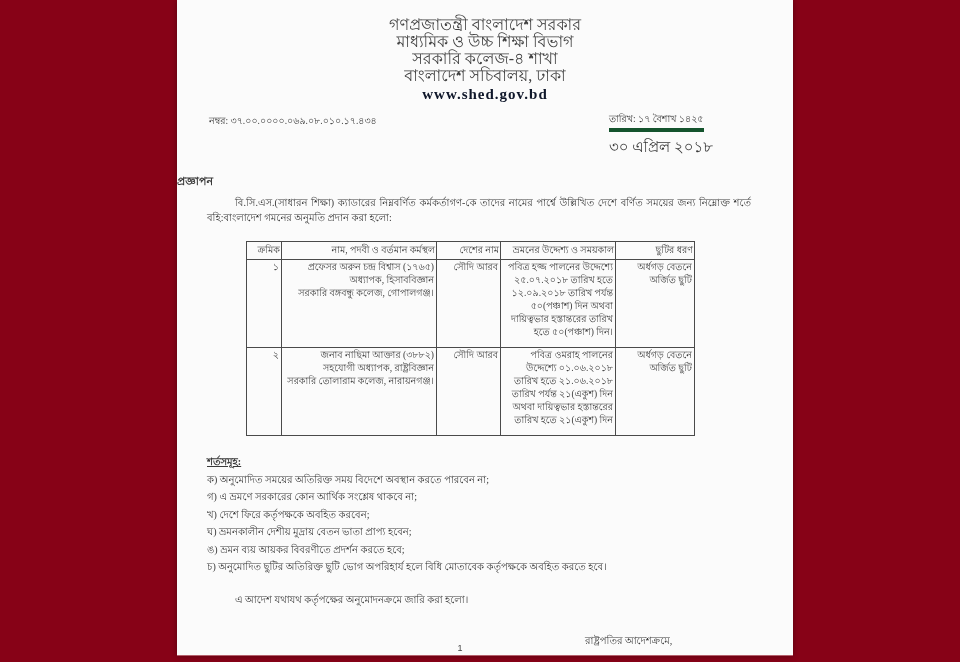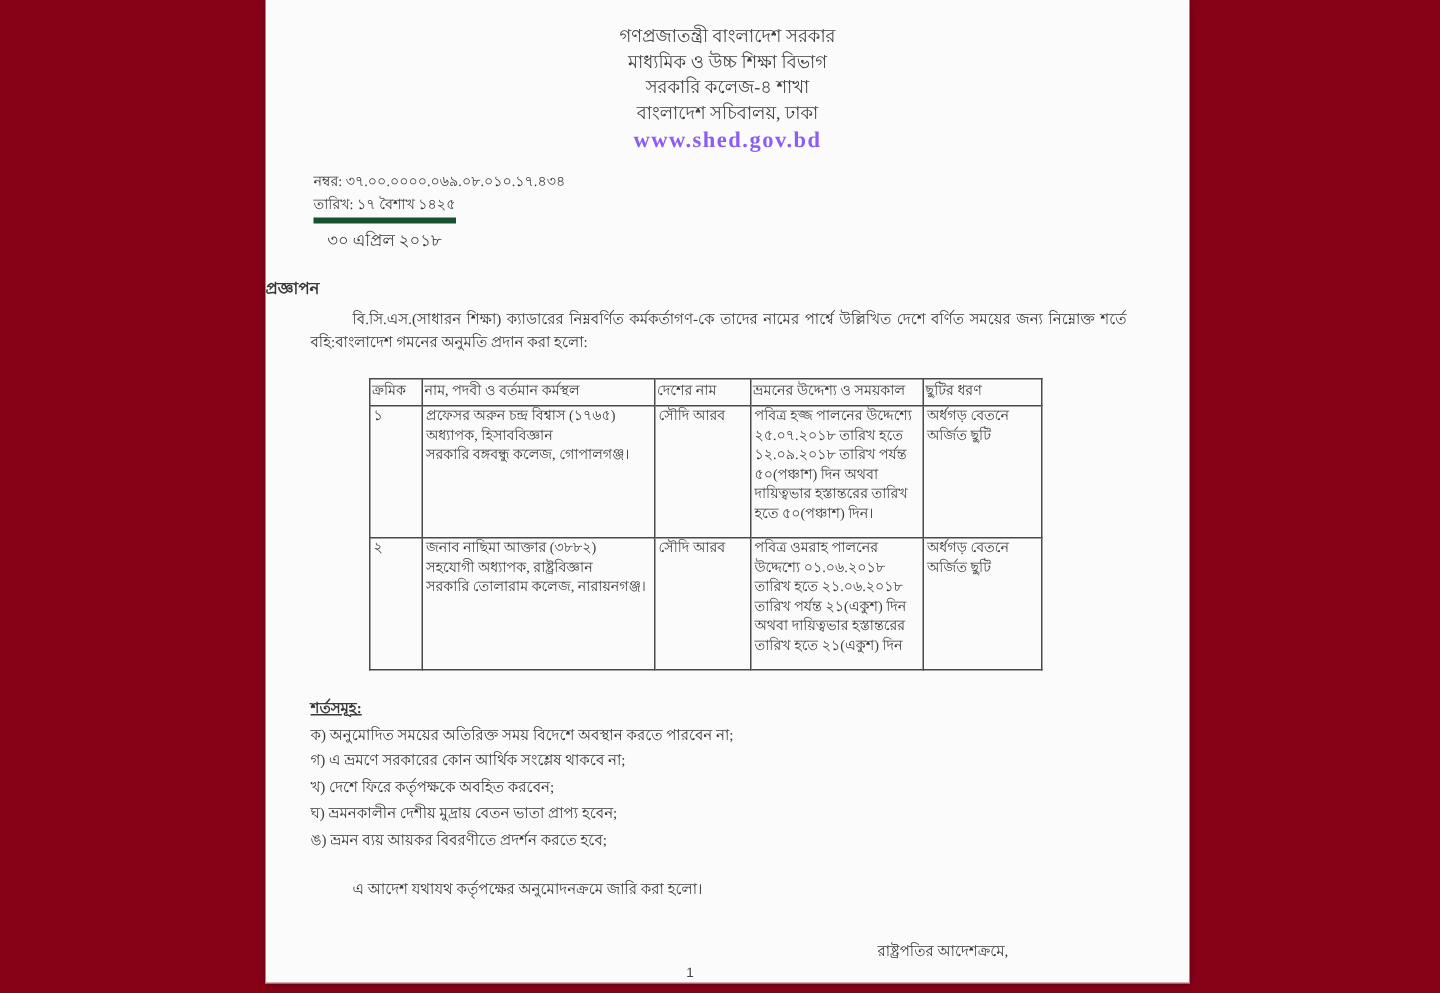--- a/index.html
+++ b/index.html
@@ -12,45 +12,45 @@
   }
   .page {
     position:absolute; left:177px; top:0;
     width:616px; height:656px;
     background:#fbfbfb;
     box-shadow:0 0 6px rgba(0,0,0,.35);
     border-bottom:1px solid #b4606b;
     overflow:hidden;
   }
   .header { text-align:center; padding-top:16px; }
-  .header .hline { font-size:12px; line-height:17px; color:#404040; }
-  .header .site { font-size:15px; font-weight:bold; letter-spacing:1px; color:#8b5cf6; line-height:20px; }
+  .header .hline { font-size:16px; line-height:17px; color:#404040; }
+  .header .site { font-size:15px; font-weight:bold; letter-spacing:1px; color:#0f172a; line-height:20px; }
 
   .memo-row {
     display:flex; justify-content:space-between; align-items:flex-start;
-    margin:8px 80px 0 32px; font-size:9.5px;flex-direction:column;
+    margin:8px 80px 0 32px; font-size:9.5px;
   }
   .memo-no { padding-top:2px; }
   .memo-date { text-align:left; }
   .memo-date .d1 { border-bottom:4px solid #14532d; padding-bottom:1px; display:inline-block; }
-  .memo-date .d2 { text-align:center; margin-top:3px; font-size:11px;font-family:Liberation Serif, serif; }
+  .memo-date .d2 { text-align:center; margin-top:3px; font-size:15px;font-family:Liberation Serif, serif; }
 
   .notice-title { text-align:left; font-weight:bold; font-size:11px; margin-top:13px; }
   .notice-body {
     margin:3px 42px 16px 30px; font-size:10px; line-height:15px;
     text-align:justify; text-indent:28px;
   }
 
   table.grid {
     margin:10px 0 0 69px; border-collapse:collapse;
     width:448px; table-layout:fixed;
     font-size:9.5px; line-height:13px; color:#3d3d3d;
   }
   table.grid th, table.grid td {
-    border:1px solid #4a4a4a; vertical-align:top; text-align:left;
+    border:1px solid #4a4a4a; vertical-align:top; text-align:right;
     padding:1px 2px; overflow:hidden;
   }
   table.grid th { font-weight:normal; padding:2px 1px; }
   col.c1{width:35px;} col.c2{width:155px;} col.c3{width:64px;} col.c4{width:115px;} col.c5{width:79px;}
   td.serial { text-align:left; padding-left:4px; }
   .row-tall td { height:88px; }
 
   .conditions { margin:17px 0 0 30px; font-size:10px; line-height:17.5px; }
   .conditions .ctitle { font-weight:bold; text-decoration:underline; }
   .closing { margin:16px 0 0 30px; font-size:10px; text-indent:28px; }
@@ -129,20 +129,21 @@
     </tbody>
   </table>
 
   <div class="conditions">
     <div class="ctitle">শর্তসমূহ:</div>
     <div>ক) অনুমোদিত সময়ের অতিরিক্ত সময় বিদেশে অবস্থান করতে পারবেন না;</div>
     <div>গ) এ ভ্রমণে সরকারের কোন আর্থিক সংশ্লেষ থাকবে না;</div>
     <div>খ) দেশে ফিরে কর্তৃপক্ষকে অবহিত করবেন;</div>
     <div>ঘ) ভ্রমনকালীন দেশীয় মুদ্রায় বেতন ভাতা প্রাপ্য হবেন;</div>
     <div>ঙ) ভ্রমন ব্যয় আয়কর বিবরণীতে প্রদর্শন করতে হবে;</div>
+    <div>চ) অনুমোদিত ছুটির অতিরিক্ত ছুটি ভোগ অপরিহার্য হলে বিধি মোতাবেক কর্তৃপক্ষকে অবহিত করতে হবে।</div>
   </div>
 
   <div class="closing">এ আদেশ যথাযথ কর্তৃপক্ষের অনুমোদনক্রমে জারি করা হলো।</div>
   <div class="by-order">রাষ্ট্রপতির আদেশক্রমে,</div>
 
   <div class="sig-block">
     <svg width="120" height="46" viewBox="0 0 120 46">
       <path d="M16 33 C11 27 14 13 24 10 C33 7 37 17 30 24 C25 29 18 31 21 33 C27 37 41 23 50 18 C56 15 59 19 54 24 C49 28 56 27 63 22 C69 18 72 23 66 28 C73 25 81 22 85 25 C72 34 44 40 30 37 C52 42 92 37 106 30" stroke="#1c1c2a" fill="none" stroke-width="1.7" stroke-linecap="round"></path>
     </svg>
     

